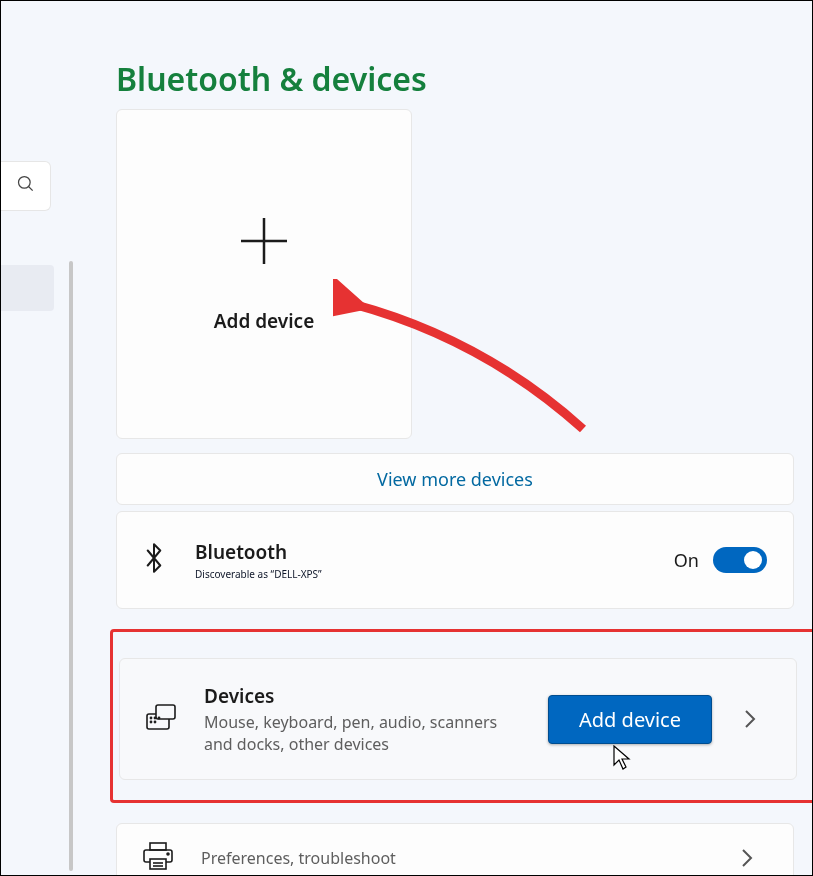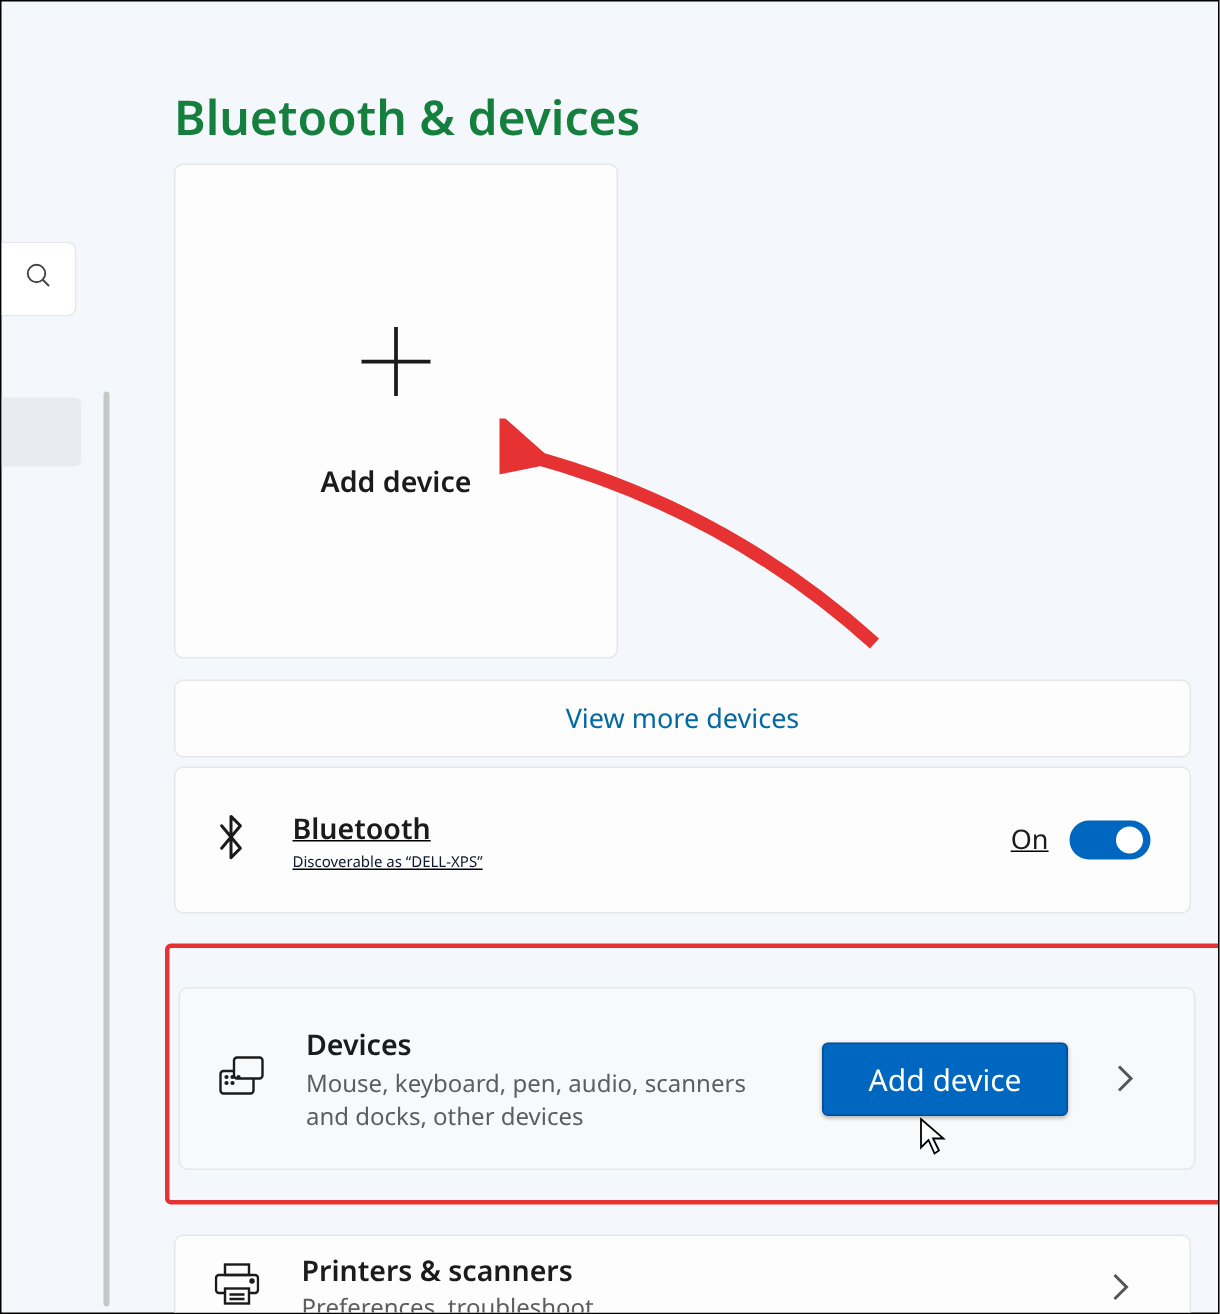--- a/index.html
+++ b/index.html
@@ -16,21 +16,21 @@
 
   .tile { width: 296px; height: 330px; background: #fdfdfd; border: 1px solid #e7e7e7; border-radius: 6px; display:flex; flex-direction:column; align-items:center; justify-content:center; gap: 40px; cursor:pointer; }
   .tile-plus { width: 54px; height: 54px; display:flex; align-items:center; justify-content:center; }
   .tile-label { font-size: 19px; font-weight: 600; color: #1b1b1b; }
 
   .panel { width: 678px; background: #fdfdfd; border: 1px solid #e7e7e7; border-radius: 6px; display:flex; align-items:center; }
   .panel + .panel { margin-top: 6px; }
 
   .view-more { height: 52px; justify-content:center; color: #0369a1; font-size: 18px; cursor:pointer; margin-top: 14px; }
 
-  .bt-panel { height: 98px; padding: 0 26px; margin-top: 14px; text-decoration: underline; }
+  .bt-panel { height: 98px; padding: 0 26px; margin-top: 14px; }
   .bt-left { display:flex; align-items:center; gap: 30px; flex:1; }
   .bt-text .line1 { font-size: 19px; font-weight: 600; color:#1b1b1b; }
   .bt-text .line2 { font-size: 10px; color:#0f172a; margin-top: 2px; }
 
   .toggle-wrap { display:flex; align-items:center; gap: 14px; }
   .toggle-label { font-size: 18px; color:#1b1b1b; }
   .toggle { width: 54px; height: 26px; background:#0067c0; border-radius: 13px; position:relative; cursor:pointer; }
   .toggle-knob { width: 18px; height:18px; background:#fff; border-radius:50%; position:absolute; top:4px; right:5px; }
 
   .hl-box { width: 796px; border: 3px solid #e63232; border-radius: 4px; padding: 26px 6px 20px 6px; margin-top: 20px; margin-left: -6px; }
@@ -135,21 +135,20 @@
       <svg width="30" height="28" viewBox="0 0 30 28" fill="none" stroke="#1b1b1b" stroke-width="1.6">
           <rect x="7" y="1" width="16" height="7"></rect>
           <rect x="1" y="8" width="28" height="12" rx="2"></rect>
           <rect x="7" y="17" width="16" height="10" fill="#fdfdfd"></rect>
           <line x1="10" y1="21" x2="20" y2="21"></line>
           <line x1="10" y1="24" x2="20" y2="24"></line>
           <circle cx="25" cy="12" r="1" fill="#1b1b1b"></circle>
         </svg>
     </span>
     <div class="ps-text">
-      <div class="line1">Printers &amp; scanners</div>
       <div class="line2">Preferences, troubleshoot</div>
     </div>
     <div class="chev">
       <svg width="12" height="20" viewBox="0 0 12 20" fill="none" stroke="#555" stroke-width="2">
           <polyline points="2,2 10,10 2,18"></polyline>
         </svg>
     </div>
   </div>
 
 </div>

